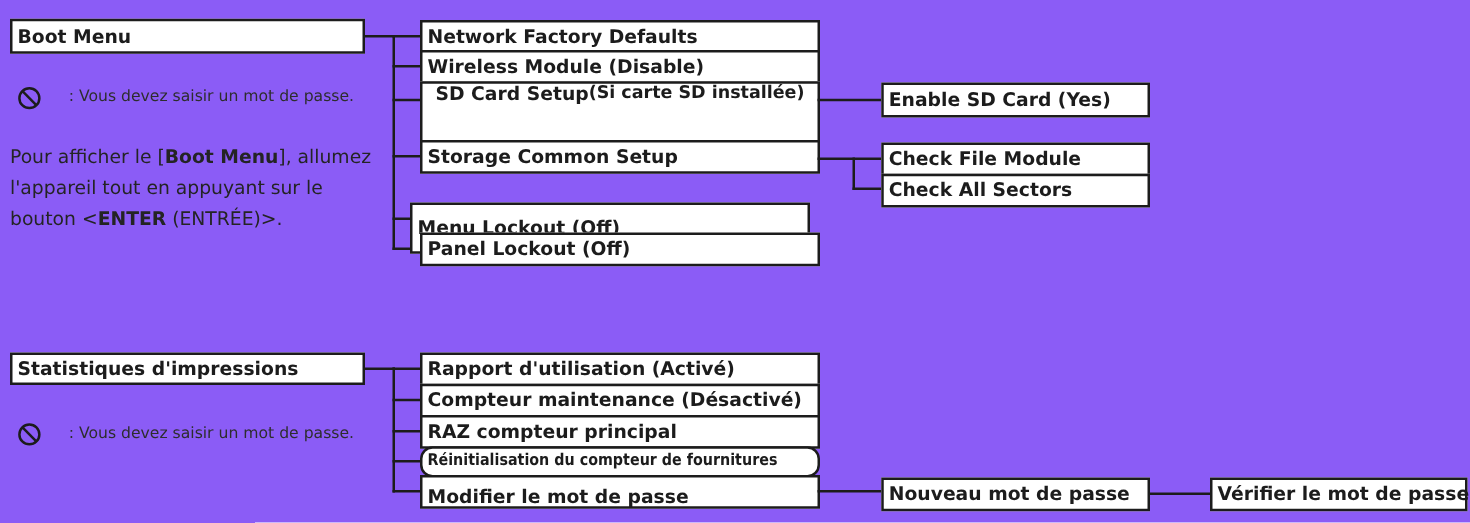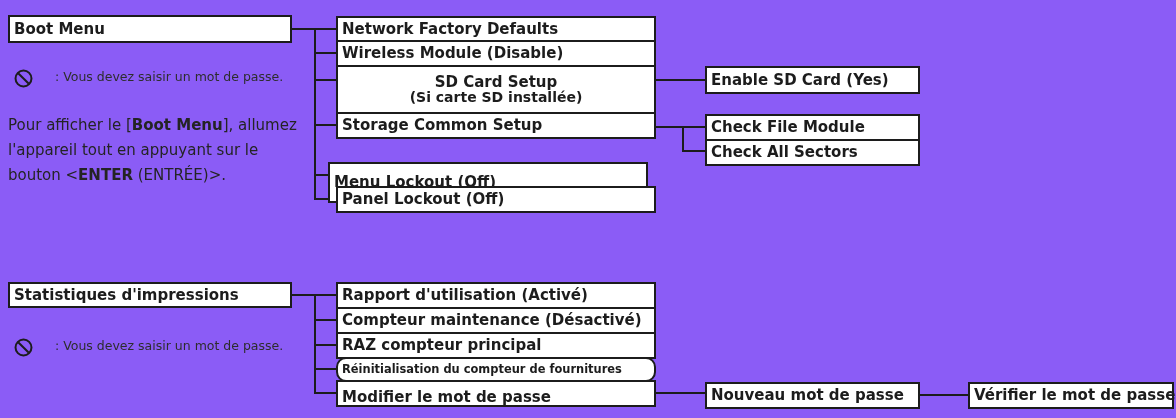--- a/index.html
+++ b/index.html
@@ -11,21 +11,21 @@
     color:#1c1c1c;
     overflow:hidden;
   }
   .box{
     position:absolute;box-sizing:border-box;
     border:2px solid #1c1c1c;background:#fff;
     font-weight:bold;font-size:15px;color:#1c1c1c;
     padding:0 4px;display:flex;align-items:center;
     white-space:nowrap;line-height:1.1;
   }
-  .box.two-line{flex-direction:column;align-items:center;justify-content:center;}
+  .box.two-line{flex-direction:row;align-items:flex-start;justify-content:center;}
   .box .sub{font-weight:bold;font-size:14px;}
   .box .condensed{
     font-size:13px;display:inline-block;
     transform:scaleX(0.88);transform-origin:0 50%;
   }
   .line{position:absolute;background:#1c1c1c;}
   .note{
     position:absolute;display:flex;gap:22px;
     font-size:12.5px;color:#2d2d2d;white-space:nowrap;
   }

